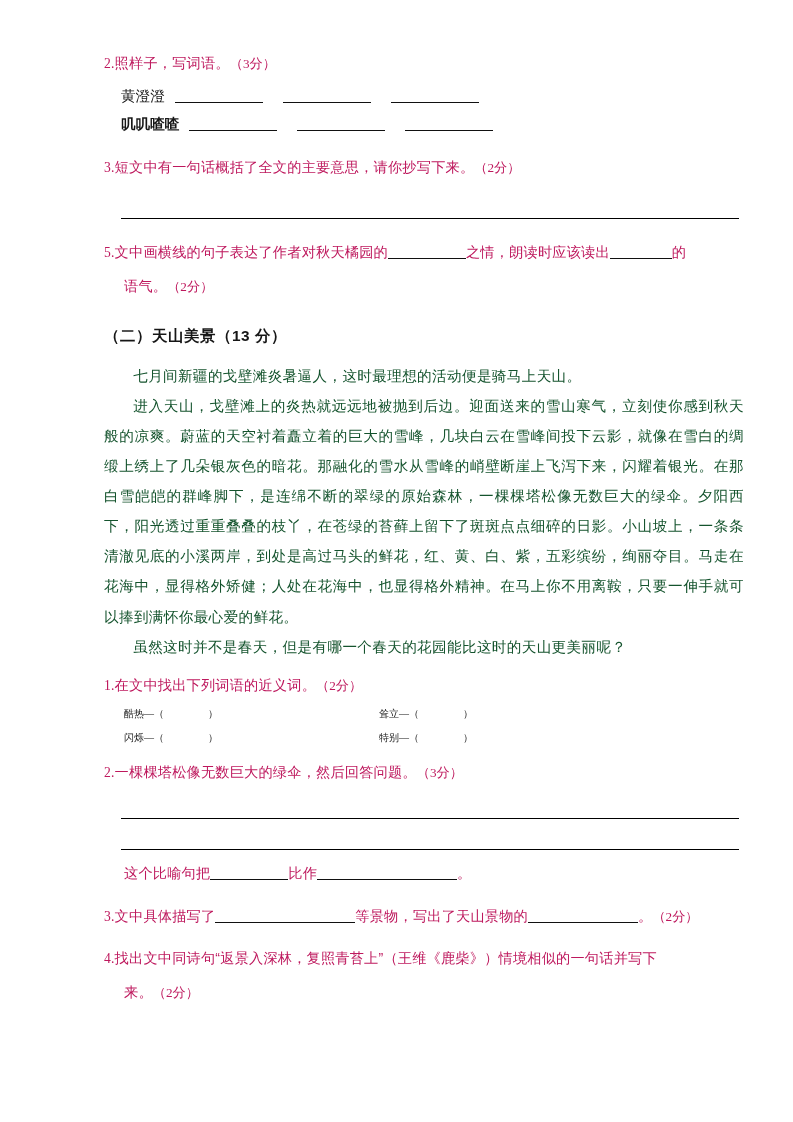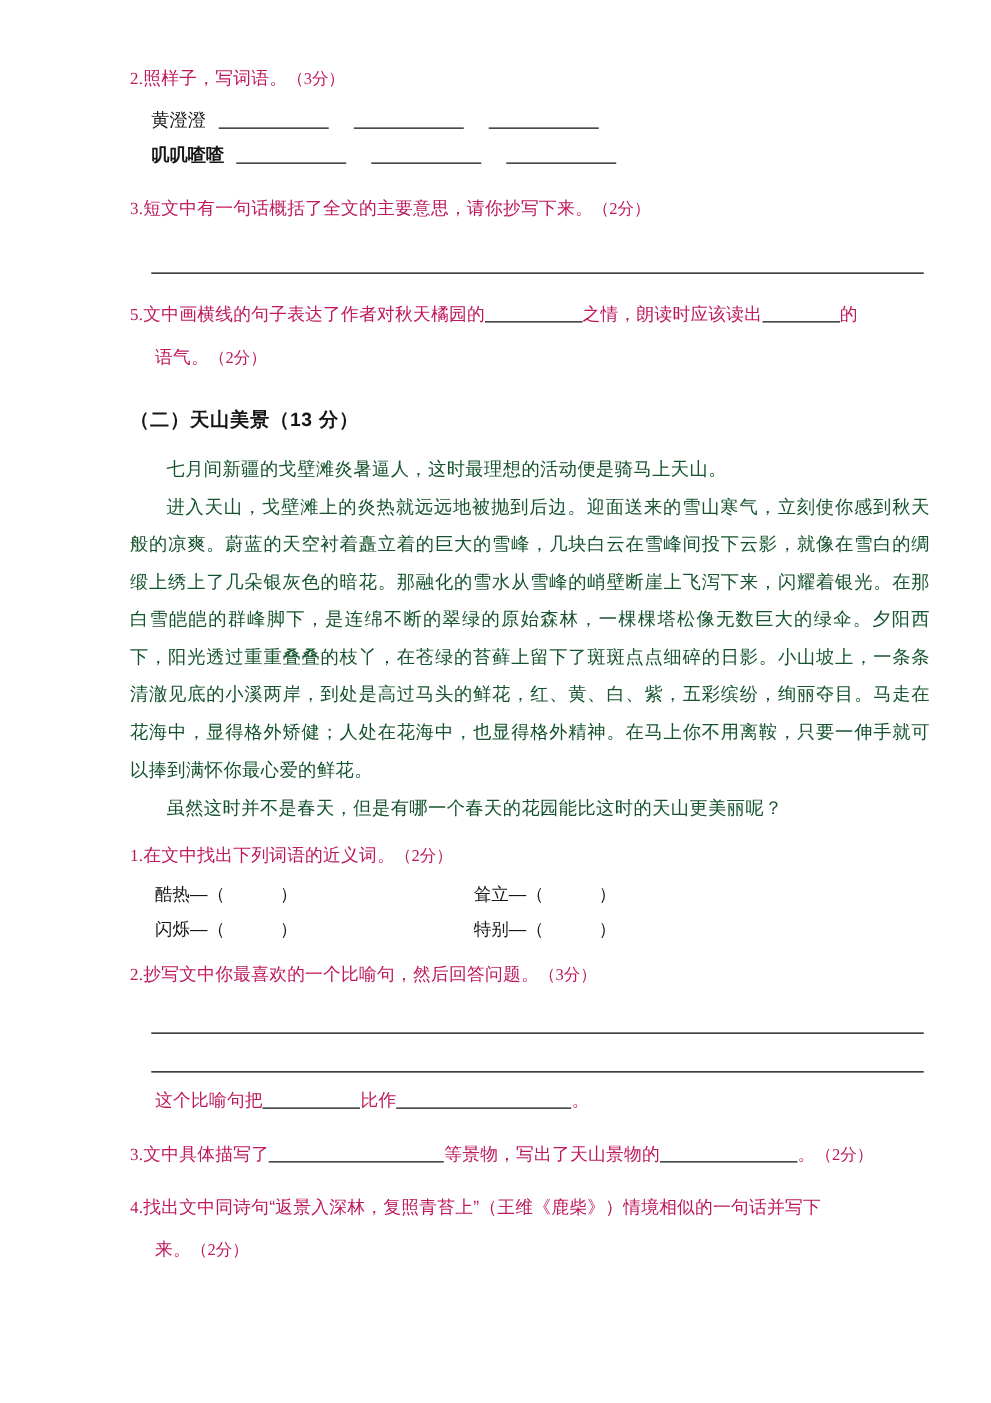--- a/index.html
+++ b/index.html
@@ -117,22 +117,22 @@
   }
   .passage p { margin: 0; text-indent: 2em; }
 
   
   .syn-row {
     display: flex;
     margin-top: 10px;
     padding-left: 20px;
   }
   .syn-cell {
-    font-family: Liberation Sans, sans-serif;
-    font-size: 14px;
+    font-family: Liberation Serif, serif;
+    font-size: 10px;
     white-space: nowrap;
   }
   .syn-cell:first-child { width: 255px; }
   .paren-gap { display: inline-block; width: 44px; }
 </style>
 </head>
 <body>
 
 <div id="page">
   <div class="content">
@@ -184,21 +184,21 @@
       <span class="syn-cell"><span>酷热—（</span><span class="paren-gap"></span><span>）</span></span>
       <span class="syn-cell"><span>耸立—（</span><span class="paren-gap"></span><span>）</span></span>
     </div>
 
     <div class="syn-row">
       <span class="syn-cell"><span>闪烁—（</span><span class="paren-gap"></span><span>）</span></span>
       <span class="syn-cell"><span>特别—（</span><span class="paren-gap"></span><span>）</span></span>
     </div>
 
     <div class="qline" style="margin-top:16px">
-      <span class="num">2.</span><span>抄写文中你最喜欢的一个比喻句，然后回答问题。</span><span class="pts">（3分）</span>
+      <span class="num">2.</span><span>一棵棵塔松像无数巨大的绿伞，然后回答问题。</span><span class="pts">（3分）</span>
     </div>
     <div class="rule rule-b"></div>
     <div class="rule" style="margin-top:30px"></div>
 
     <div class="qline indent2" style="margin-top:12px">
       <span>这个比喻句把</span><span class="fill fill-m"></span><span>比作</span><span class="fill fill-xl"></span><span>。</span>
     </div>
 
     <div class="qline" style="margin-top:20px">
       <span class="num">3.</span><span>文中具体描写了</span><span class="fill fill-xl"></span><span>等景物，写出了天山景物的</span><span class="fill fill-l"></span><span>。</span><span class="pts">（2分）</span>

